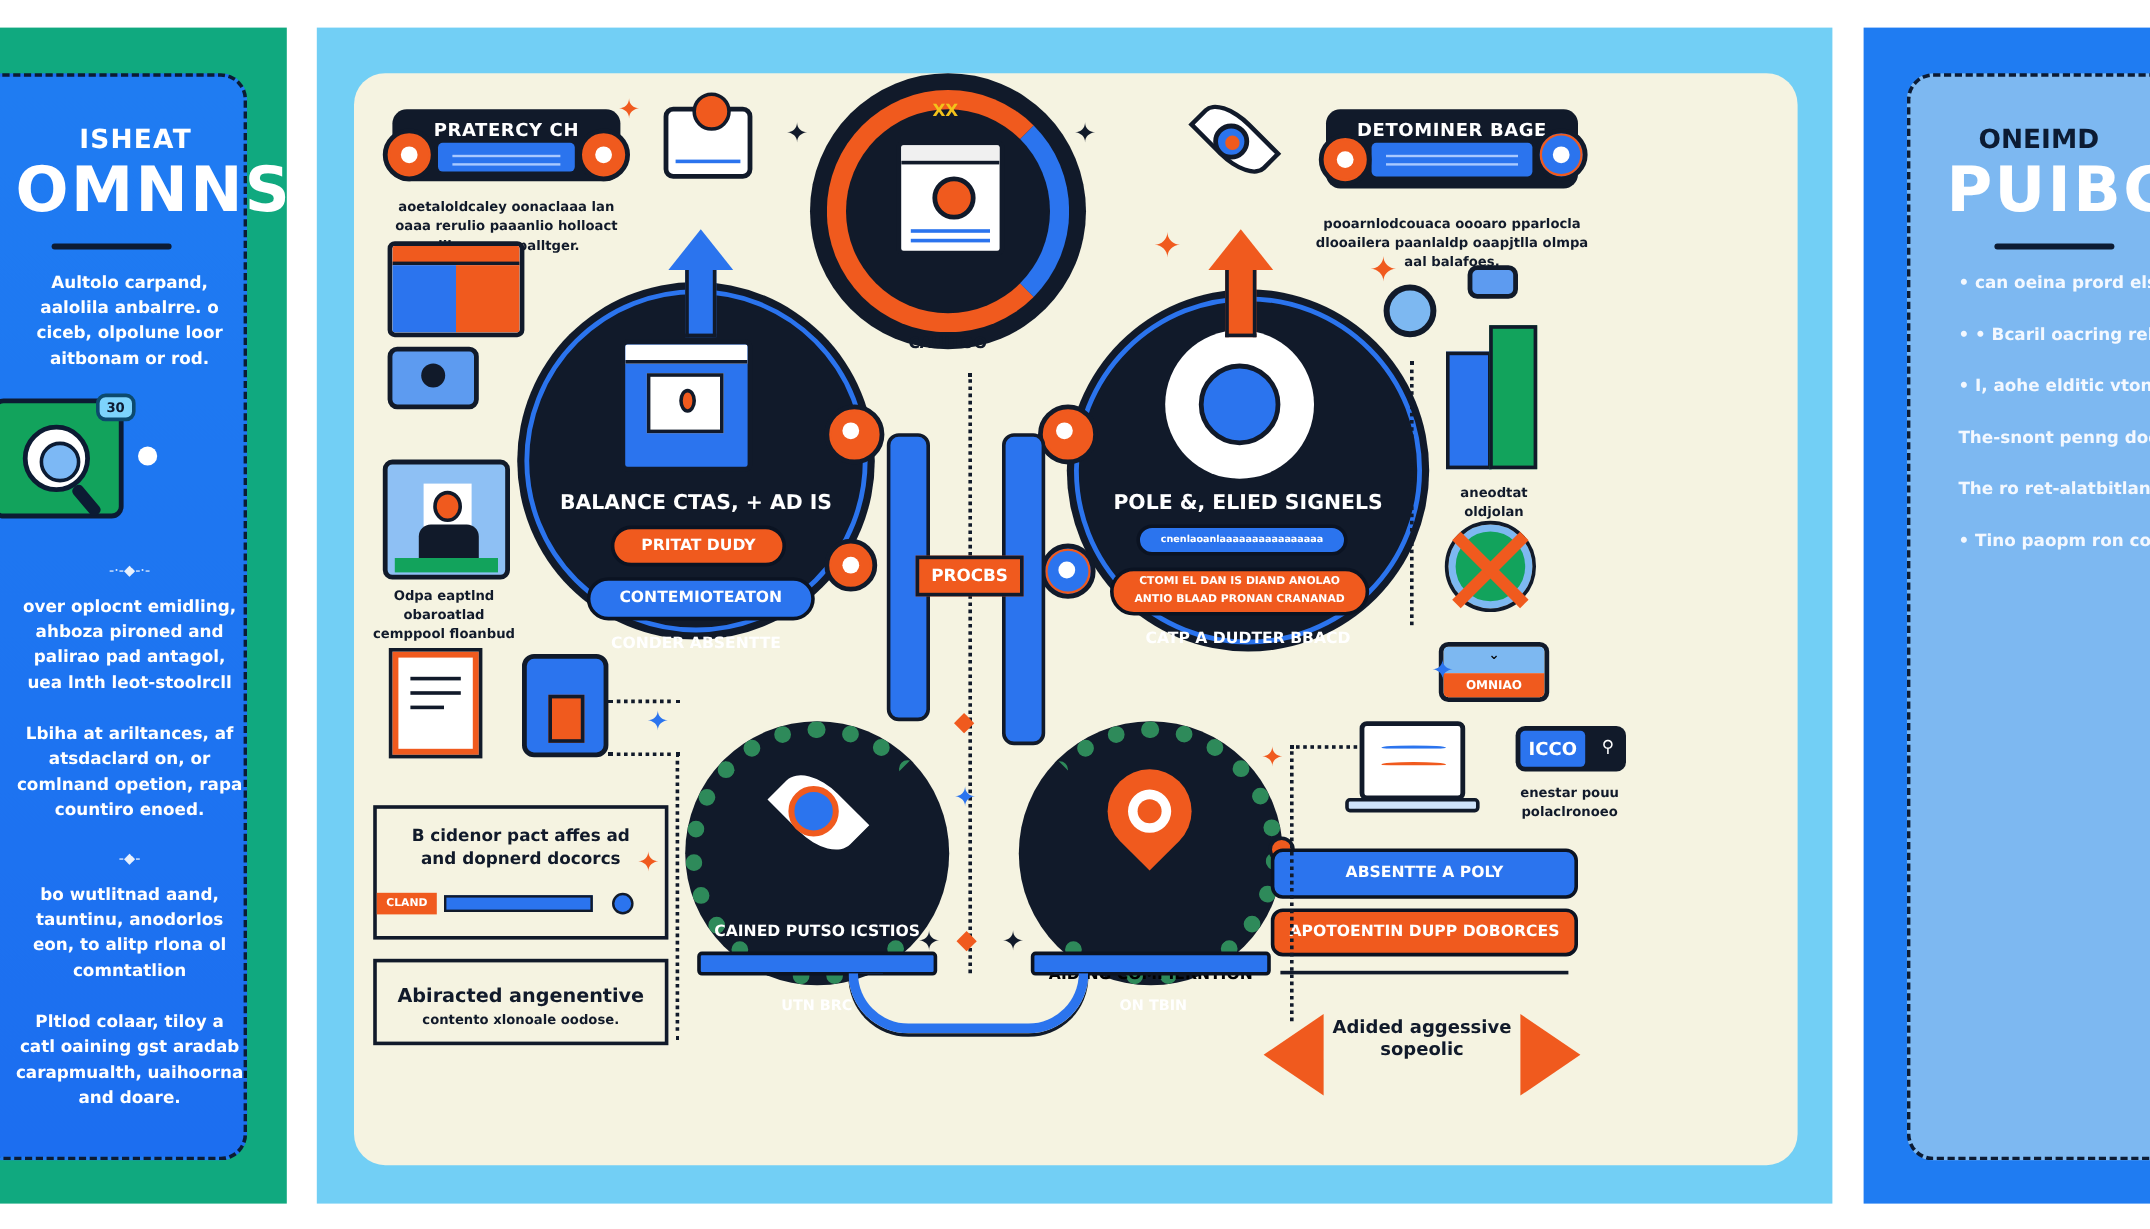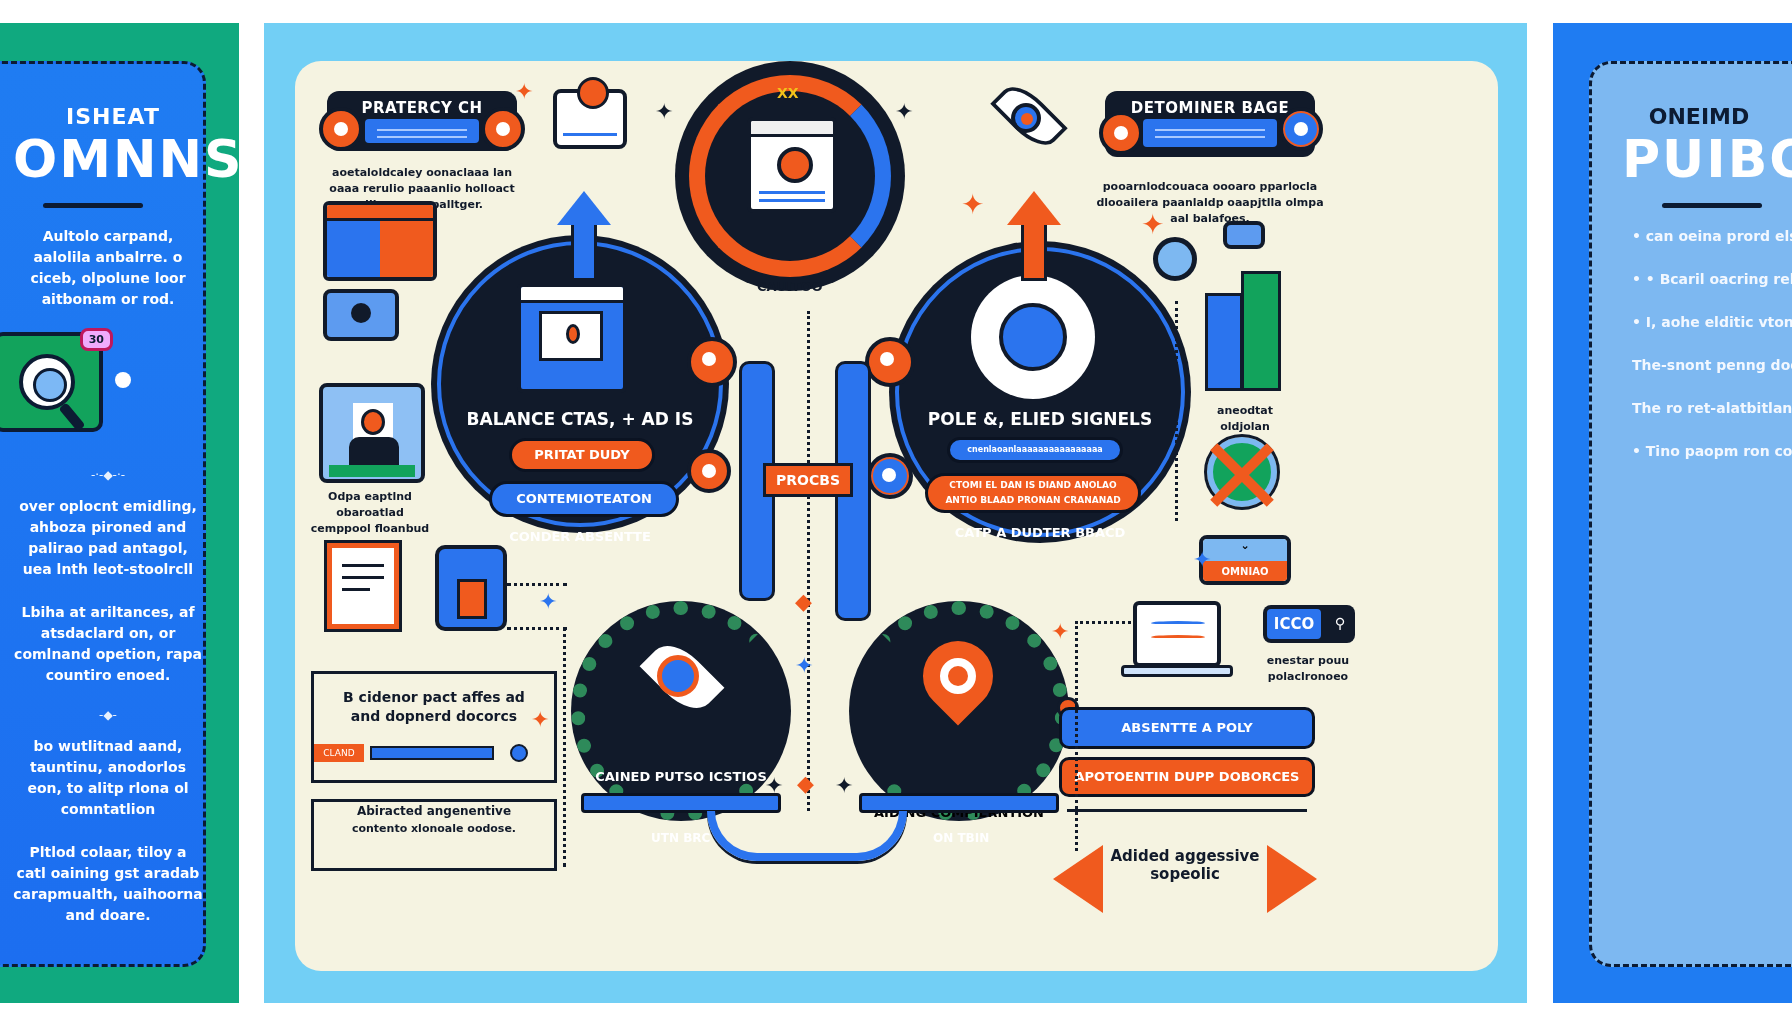--- a/index.html
+++ b/index.html
@@ -11,21 +11,21 @@
   .left-inner { position: absolute; left: -20px; top: 38px; width: 226px; height: 906px; background: linear-gradient(180deg,#1f7cf2,#1c6ef0); border: 3px dashed #0c1b33; border-radius: 22px; color: #fff; text-align: center; padding-top: 40px; }
   .left-inner .kicker { font-weight: bold; font-size: 22px; letter-spacing: 1px; padding-left: 40px; }
   .left-inner .big { font-weight: bold; font-size: 52px; letter-spacing: 2px; line-height: 60px; padding-left: 30px; }
   .rule { width: 100px; height: 5px; background: #0c1b33; border-radius: 3px; margin: 14px auto 18px; }
   .left-inner .para { font-size: 14px; font-weight: bold; line-height: 21px; margin: 0 0 22px 30px; }
   .sep { font-size: 12px; margin: 6px 0 14px 30px; opacity: 0.9; }
   .mag-card { position: relative; margin: 10px 0 36px 10px; width: 110px; height: 100px; background: #12a35c; border: 4px solid #0c1b33; border-radius: 10px; }
   .mag-card .lens { position: absolute; left: 22px; top: 18px; width: 56px; height: 56px; border-radius: 50%; background: #fff; border: 4px solid #0c1b33; }
   .mag-card .lens::after { content: ""; position: absolute; left: 10px; top: 10px; width: 28px; height: 28px; border-radius: 50%; background: #7cb8f5; border: 3px solid #0c1b33; }
   .mag-card .handle { position: absolute; left: 70px; top: 66px; width: 10px; height: 30px; background: #0c1b33; transform: rotate(-40deg); border-radius: 4px; }
-  .mag-card .badge { position: absolute; right: -14px; top: -8px; background: #f0abfc; color: #0c1b33; font-size: 11px; font-weight: bold; border: 3px solid #be185d; border-radius: 8px; padding: 2px 6px; }
+  .mag-card .badge { position: absolute; right: -14px; top: -8px; background: #7dd3fc; color: #0c1b33; font-size: 11px; font-weight: bold; border: 3px solid #0c4a6e; border-radius: 8px; padding: 2px 6px; }
   .dot-white { position: absolute; left: 132px; top: 40px; width: 16px; height: 16px; background: #fff; border-radius: 50%; }
 
   
   .right-outer { position: absolute; left: 1553px; top: 23px; width: 260px; height: 980px; background: #1f7cf2; }
   .right-inner { position: absolute; left: 36px; top: 38px; width: 260px; height: 906px; background: #7db8f1; border: 3px dashed #0c1b33; border-radius: 22px; color: #fff; text-align: center; padding-top: 40px; }
   .right-inner .kicker { font-weight: bold; font-size: 22px; color: #0c1b33; padding-right: 40px; }
   .right-inner .big { font-weight: bold; font-size: 52px; line-height: 60px; letter-spacing: 2px; text-align: left; padding-left: 30px; white-space: nowrap; }
   .right-inner .para { font-size: 14px; font-weight: bold; line-height: 21px; margin: 0 0 22px 0; color: #f3f8ff; text-align: left; padding-left: 40px; white-space: nowrap; }
   .right-inner .rule { margin-left: 70px; }
 
@@ -207,26 +207,26 @@
       <div class="line" style="left:10px;right:10px;top:16px;background:#111a2a;"></div>
       <div class="line" style="left:10px;right:10px;top:28px;background:#111a2a;"></div>
       <div class="line" style="left:10px;right:24px;top:40px;background:#111a2a;"></div>
     </div>
     <div class="c" style="left:140px;top:484px;width:72px;height:86px;background:#2b74ee;border:4px solid #111a2a;border-radius:10px;">
       <div style="position:absolute;left:18px;top:30px;width:30px;height:40px;background:#f05a1e;border:3px solid #111a2a;"></div>
     </div>
 
     <div class="box-outline" style="left:16px;top:610px;width:246px;height:112px;">
       <div class="box-text" style="font-size:14px;padding:14px 12px 0;line-height:19px;">B cidenor pact affes ad and dopnerd docorcs</div>
-      <div style="position:absolute;left:0;top:70px;width:50px;height:18px;background:#f05a1e;color:#fff;font-size:9px;font-weight:normal;text-align:center;line-height:18px;">CLAND</div>
+      <div style="position:absolute;left:0;top:70px;width:50px;height:18px;background:#f05a1e;color:#fff;font-size:9px;font-weight:bold;text-align:center;line-height:18px;">CLAND</div>
       <div style="position:absolute;left:56px;top:72px;width:124px;height:14px;background:#2b74ee;border:2px solid #111a2a;"></div>
       <div style="position:absolute;left:196px;top:70px;width:18px;height:18px;border-radius:50%;background:#2b74ee;border:2px solid #111a2a;"></div>
     </div>
     <div class="box-outline" style="left:16px;top:738px;width:246px;height:72px;">
-      <div class="box-text" style="font-size:12px;padding-top:2px;">Abiracted angenentive</div>
+      <div class="box-text" style="font-size:16px;padding-top:18px;">Abiracted angenentive</div>
       <div class="box-text" style="font-size:11px;padding-top:4px;">contento xlonoale oodose.</div>
     </div>
 
     <div class="ring" style="left:276px;top:540px;width:220px;height:220px;background:#111a2a;"></div>
     <div class="laurel" style="left:276px;top:540px;width:220px;height:220px;border-color:#2e8a5a transparent #2e8a5a #2e8a5a;"></div>
     <div class="c" style="left:340px;top:588px;width:94px;height:56px;background:#fff;border-radius:50% 0;transform:rotate(45deg) scale(0.8);"></div>
     <div class="ring" style="left:362px;top:594px;width:42px;height:42px;background:#2b74ee;border:5px solid #f05a1e;"></div>
     <div class="circ-title" style="left:276px;top:708px;width:220px;font-size:13px;color:#fff;">CAINED PUTSO ICSTIOS</div>
     <div class="ribbon" style="left:286px;top:732px;width:200px;height:20px;"></div>
     <div class="small-lbl" style="left:356px;top:770px;">UTN BRC</div>

